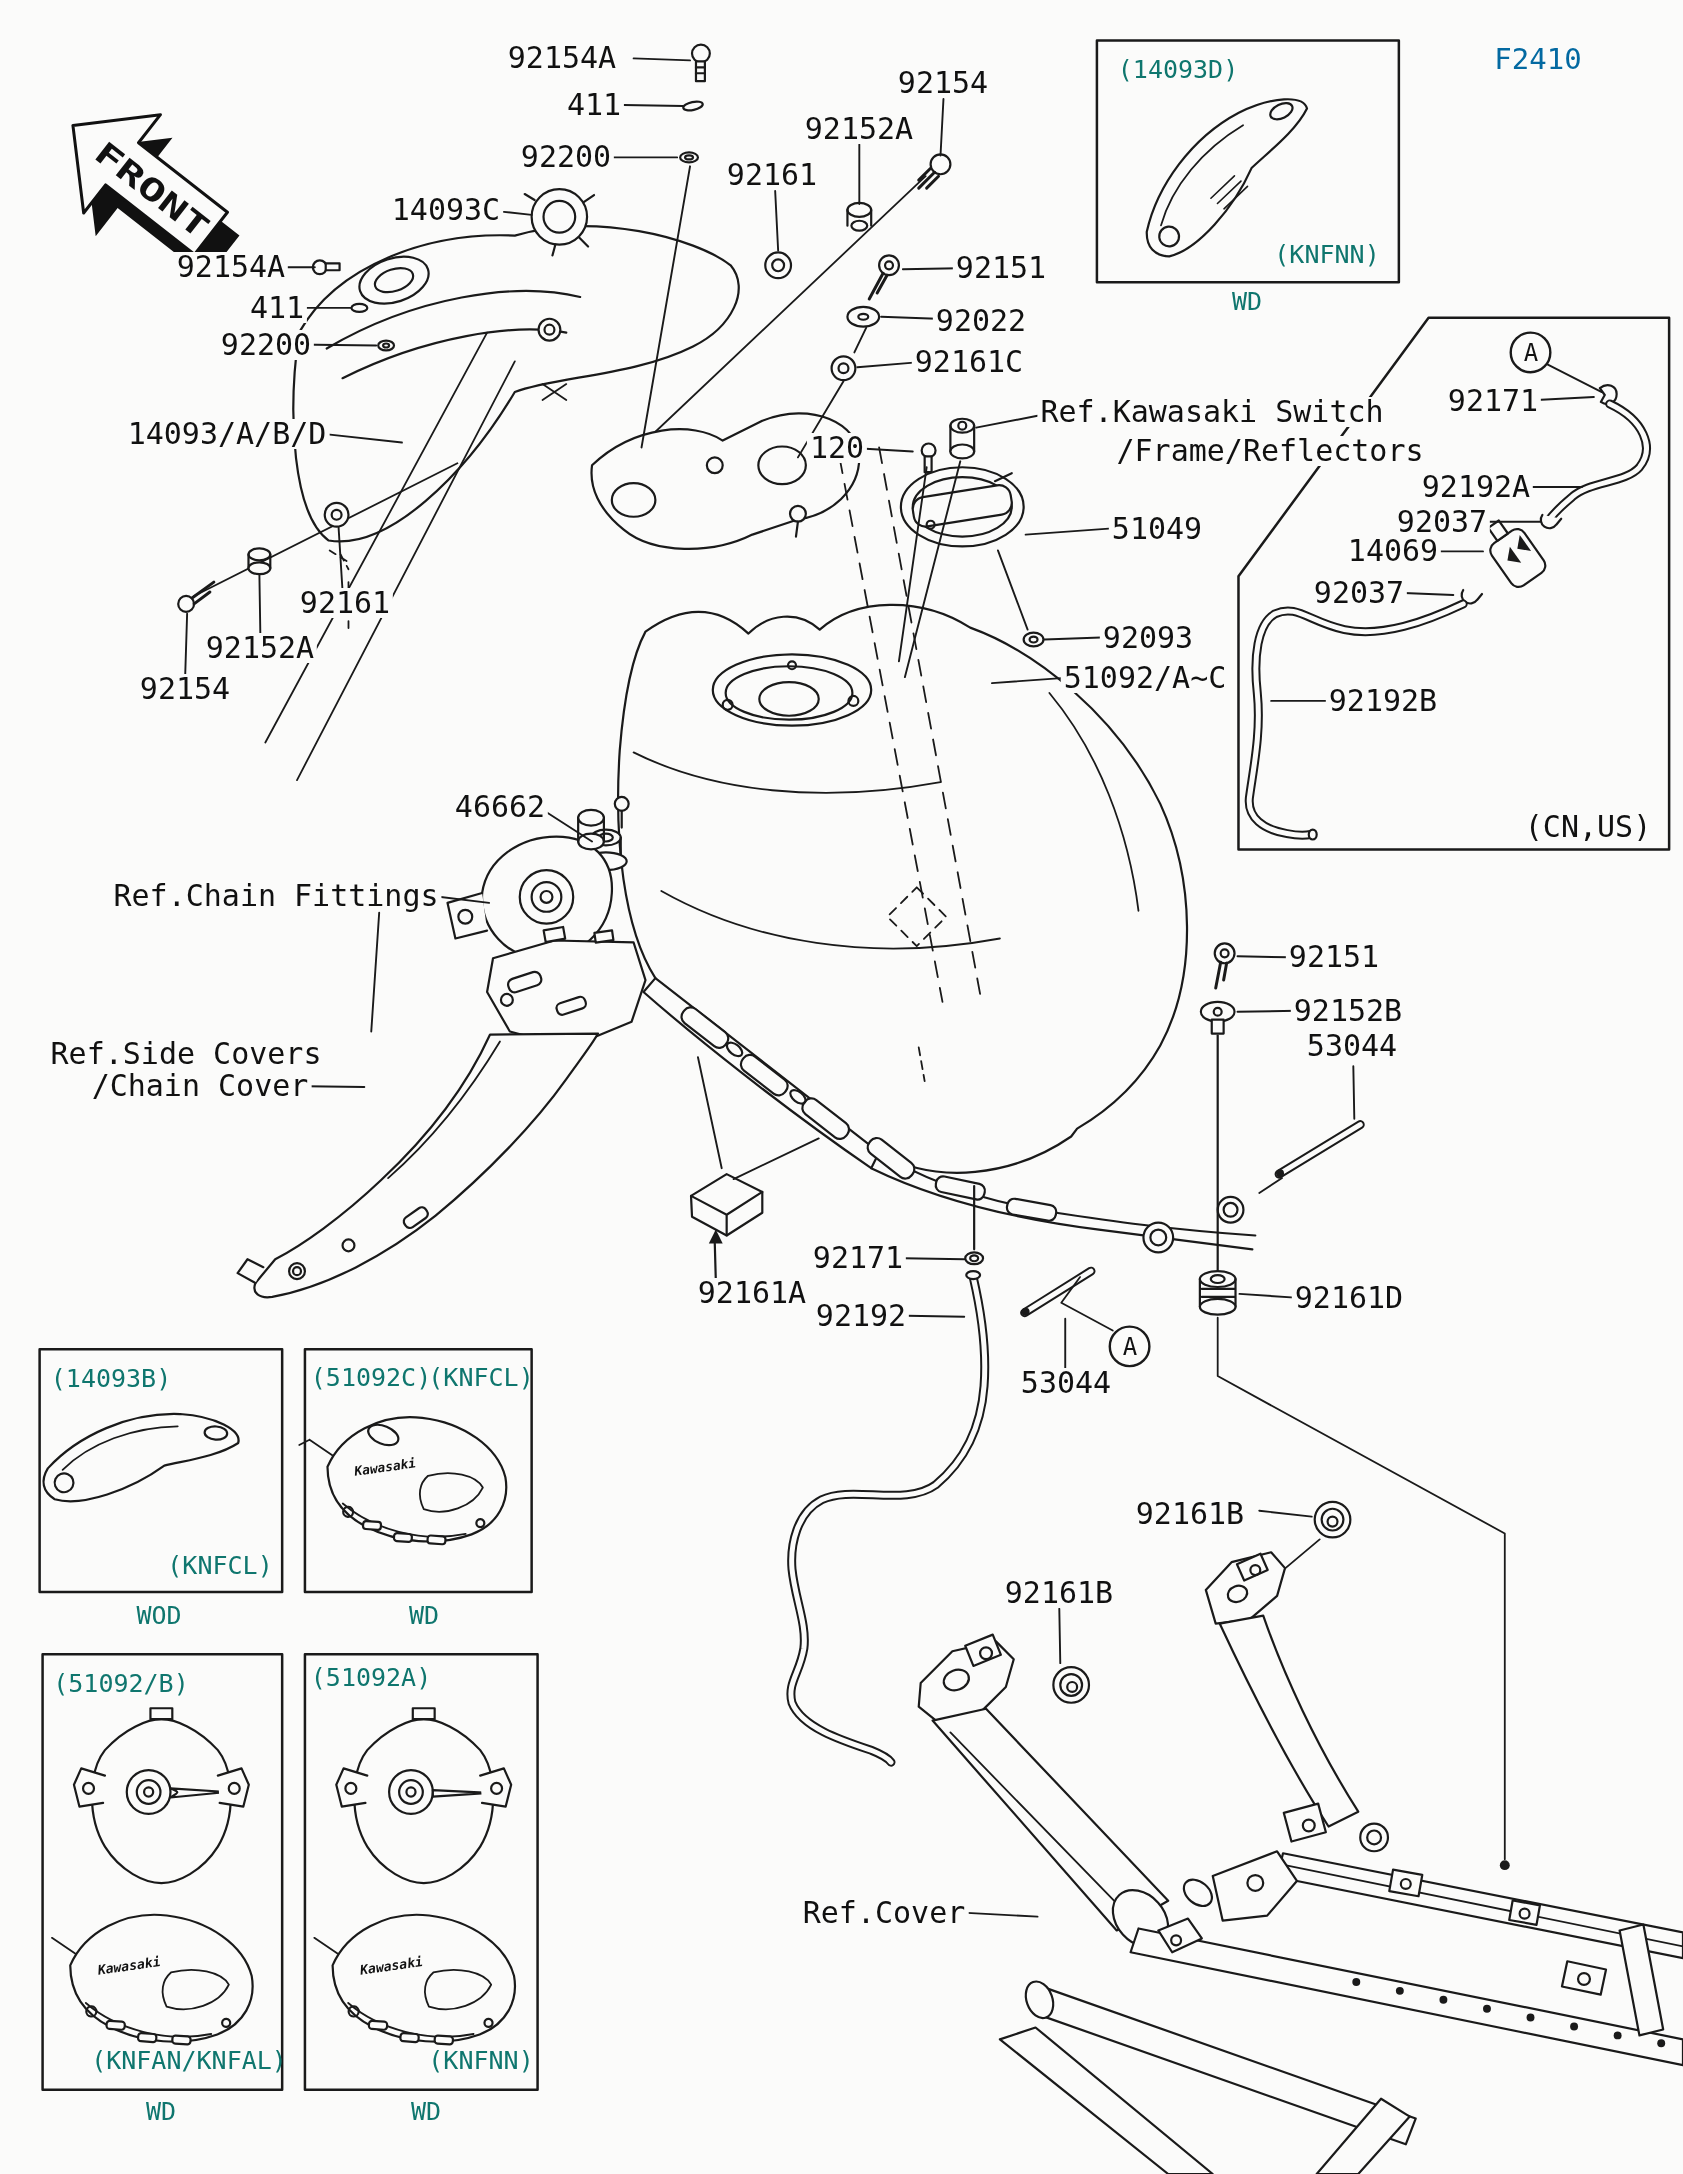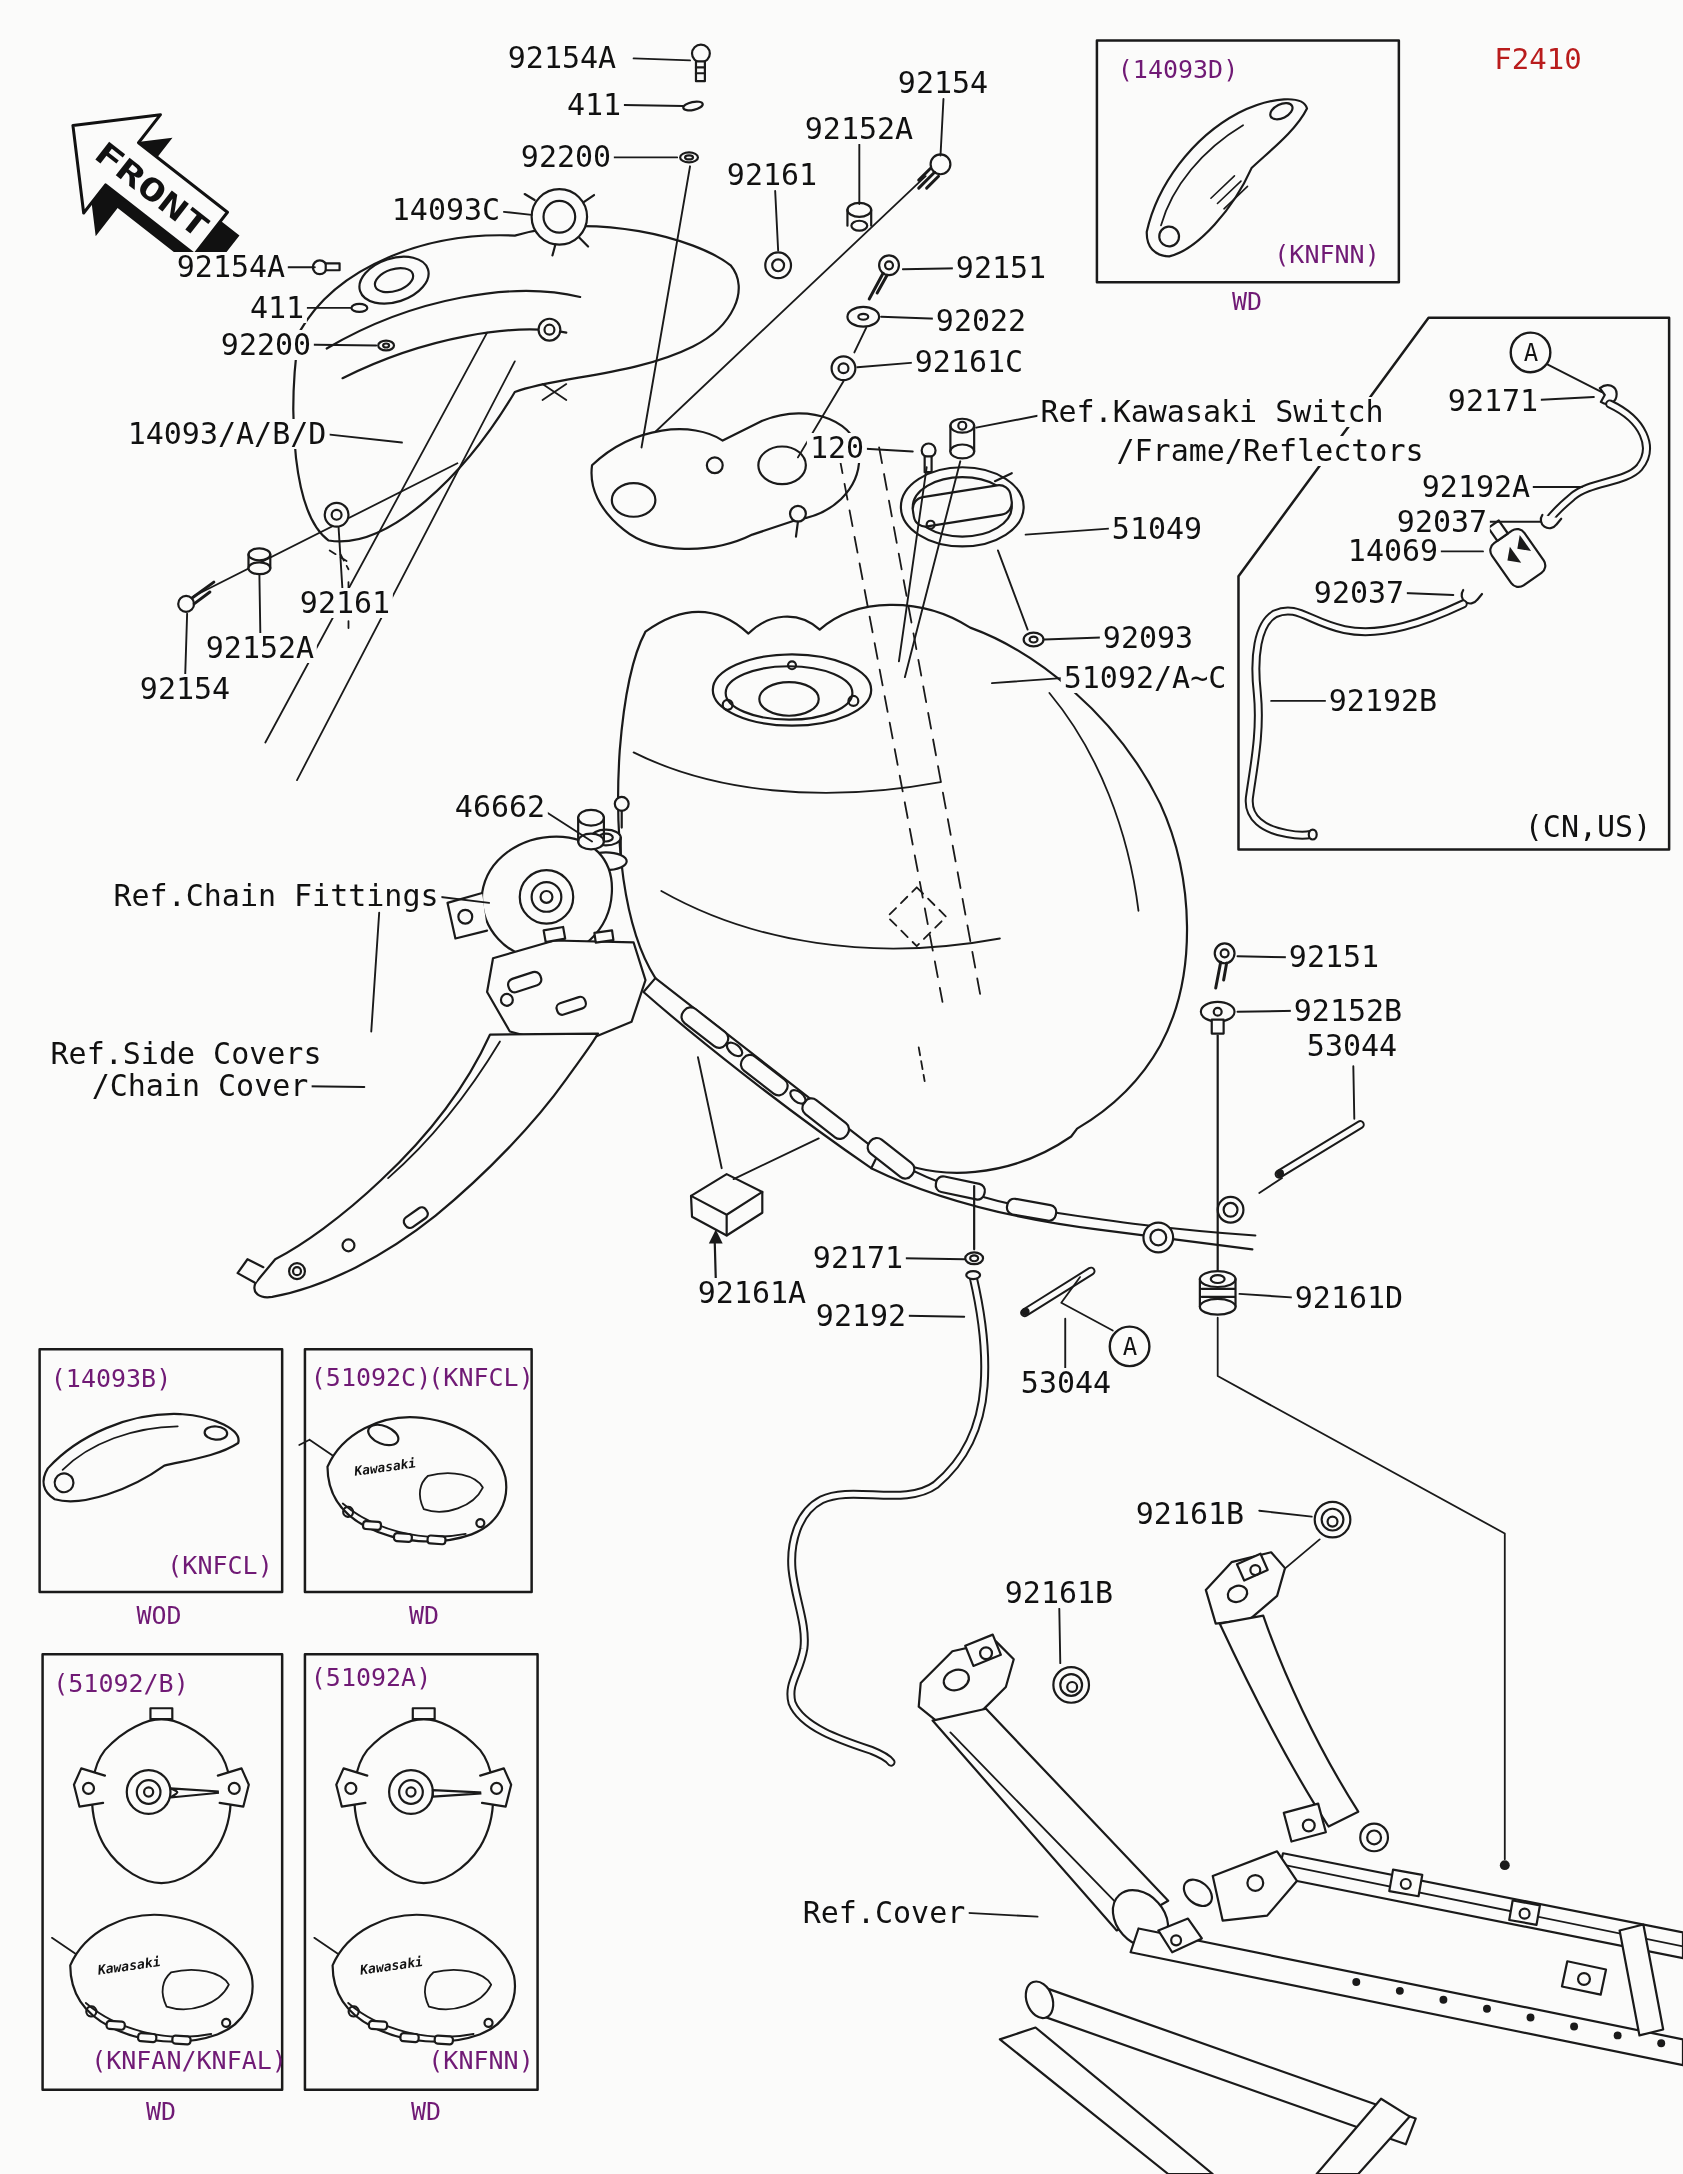--- a/index.html
+++ b/index.html
@@ -2,23 +2,23 @@
 <html><head>
 <meta charset="utf-8">
 <style>
   html,body{margin:0;padding:0;background:#e8e8e8;}
   #stage{position:relative;width:1683px;height:2174px;background:#fbfbfa;overflow:hidden;
          font-family:"DejaVu Sans Mono","Liberation Mono",monospace;color:#111;}
   #art{position:absolute;left:0;top:0;}
   .lb{position:absolute;transform:translate(-50%,-50%);font-size:30px;line-height:1;
       white-space:nowrap;background:#fbfbfa;padding:0 3px;color:#111;}
   .cap{position:absolute;transform:translate(-50%,-50%);font-size:25px;line-height:1;
-      white-space:nowrap;background:transparent;padding:0 2px;color:#701a75;}
+      white-space:nowrap;background:transparent;padding:0 2px;color:#0f766e;}
   .marker{position:absolute;transform:translate(-50%,-50%);font-size:24px;line-height:1;color:#111;background:transparent;}
-  .code{position:absolute;transform:translate(-50%,-50%);font-size:29px;line-height:1;color:#b91c1c;}
+  .code{position:absolute;transform:translate(-50%,-50%);font-size:29px;line-height:1;color:#0369a1;}
   svg *{vector-effect:non-scaling-stroke;}
 </style>
 </head>
 <body>
 
 <div id="stage">
 
 <svg id="art" width="1683" height="2174" viewBox="0 0 1700 2196" fill="none" stroke="#1a1a1a" stroke-width="2.2" stroke-linecap="round" stroke-linejoin="round">
 
   <g transform="rotate(38 150 180)">

